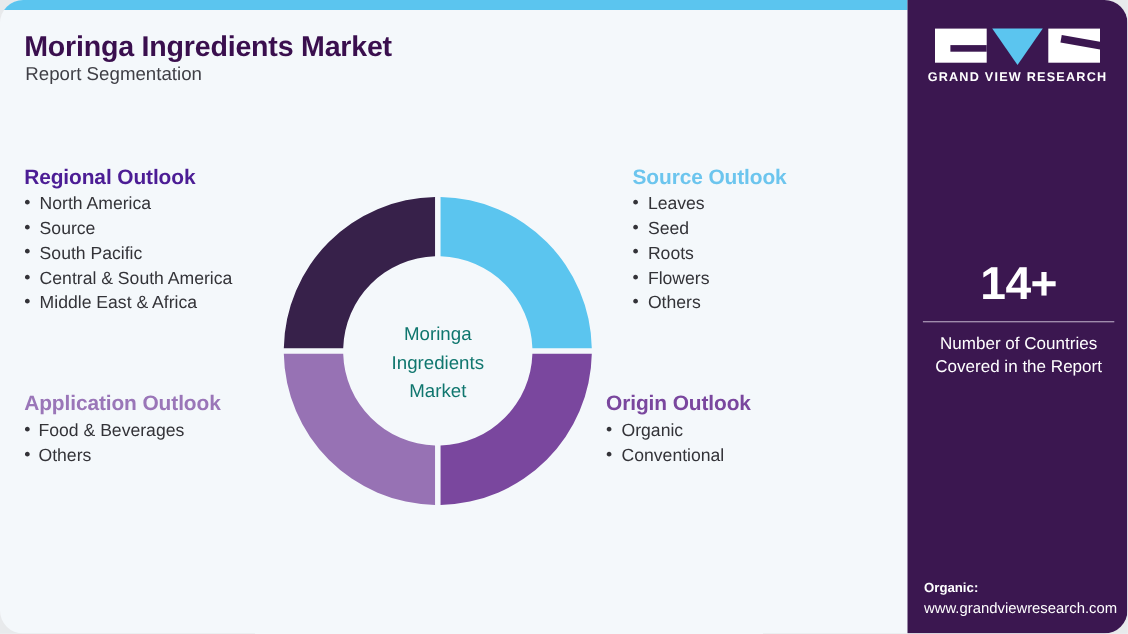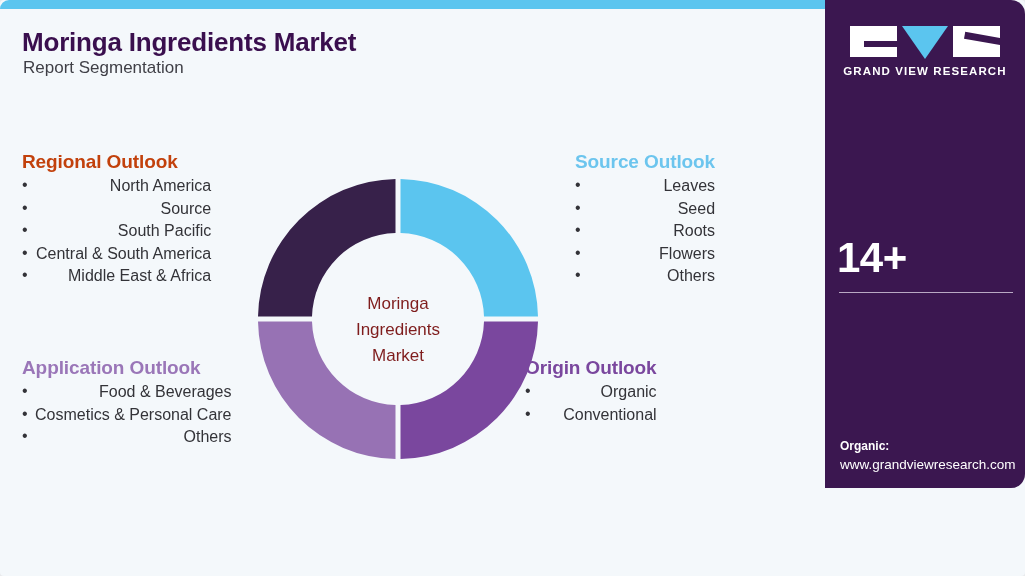--- a/index.html
+++ b/index.html
@@ -13,21 +13,21 @@
     overflow: hidden;
     font-family: "Liberation Sans", sans-serif;
   }
 
   .poster {
     position: relative;
     width: 1025px;
     height: 576px;
     box-sizing: border-box;
     background: #f4f8fb;
-    border-radius: 4px;
+    border-radius: 21px;
     overflow: hidden;
   }
 
   
   .top-strip {
     position: absolute;
     left: 0;
     top: 0;
     width: 825px;
     height: 9px;
@@ -66,21 +66,20 @@
   .block-heading {
     font-size: 19px;
     font-weight: bold;
     margin: 0 0 2px 0;
     letter-spacing: -0.1px;
   }
   .block-list {
     list-style: none;
     margin: 0;
     padding: 0;
-    text-align: right;
   }
   .block-list li {
     font-size: 16px;
     color: #333338;
     line-height: 22.6px;
     padding-left: 13px;
     position: relative;
     white-space: nowrap;
   }
   .block-list li::before {
@@ -88,21 +87,21 @@
     position: absolute;
     left: 0;
     top: -1px;
     color: #333338;
     font-size: 16px;
   }
 
   #block-regional    { left: 22px;  top: 142px; }
   #block-application { left: 22px;  top: 348px; }
   #block-source      { left: 575px; top: 142px; }
-  #block-origin      { left: 525px; top: 348px; }
+  #block-origin      { left: 551px; top: 348px; }
 
   #block-regional .block-list li    { padding-left: 14px; }
   #block-source .block-list li      { padding-left: 14px; }
   #block-origin .block-list li      { padding-left: 14px; }
 
   
   .donut-wrap {
     position: absolute;
     left: 256px;
     top: 158px;
@@ -110,30 +109,30 @@
     height: 304px;
   }
   .donut-center-text {
     position: absolute;
     left: 0;
     right: 0;
     top: 124px;
     text-align: center;
     font-size: 17px;
     line-height: 26px;
-    color: #7f1d1d;
+    color: #0f766e;
   }
 
   
   .sidebar {
     position: absolute;
     right: 0;
     top: 0;
     width: 200px;
-    height: 488px;
+    height: 576px;
     background: #3b1750;
     border-top-right-radius: 14px;
     border-bottom-right-radius: 14px;
   }
 
   .logo {
     position: absolute;
     left: 0;
     right: 0;
     top: 26px;
@@ -192,20 +191,21 @@
     font-weight: bold;
     color: #ffffff;
     letter-spacing: 1.1px;
   }
 
   .stat {
     position: absolute;
     left: 12px;
     right: 10px;
     top: 237px;
+    text-align: center;
   }
   .stat-value {
     font-size: 42px;
     font-weight: bold;
     color: #ffffff;
     line-height: 1;
     letter-spacing: -0.5px;
   }
   .stat-rule {
     height: 1px;
@@ -242,35 +242,34 @@
 <div class="poster">
 
   <div class="top-strip"></div>
 
   <div class="main">
 
     <div class="page-title">Moringa Ingredients Market</div>
     <div class="page-subtitle">Report Segmentation</div>
 
     <div class="block" id="block-regional">
-      <div class="block-heading" style="color:#c2410c">Regional Outlook</div>
+      <div class="block-heading" style="color:#4c1d95">Regional Outlook</div>
       <ul class="block-list">
         <li>North America</li>
         <li>Source</li>
         <li>South Pacific</li>
         <li>Central &amp; South America</li>
         <li>Middle East &amp; Africa</li>
       </ul>
     </div>
 
     <div class="block" id="block-application">
       <div class="block-heading" style="color:#9a76b8">Application Outlook</div>
       <ul class="block-list">
         <li>Food &amp; Beverages</li>
-        <li>Cosmetics &amp; Personal Care</li>
         <li>Others</li>
       </ul>
     </div>
 
     <div class="block" id="block-source">
       <div class="block-heading" style="color:#6cc5ee">Source Outlook</div>
       <ul class="block-list">
         <li>Leaves</li>
         <li>Seed</li>
         <li>Roots</li>
@@ -316,20 +315,24 @@
         <div class="logo-g"></div>
         <div class="logo-v"></div>
         <div class="logo-r"></div>
       </div>
       <div class="logo-text">GRAND VIEW RESEARCH</div>
     </div>
 
     <div class="stat">
       <div class="stat-value">14+</div>
       <div class="stat-rule"></div>
+      <div class="stat-label">
+        <div>Number of Countries</div>
+        <div>Covered in the Report</div>
+      </div>
     </div>
 
     <div class="source">
       <div class="source-label">Organic:</div>
       <div class="source-url">www.grandviewresearch.com</div>
     </div>
 
   </div>
 
 </div>

